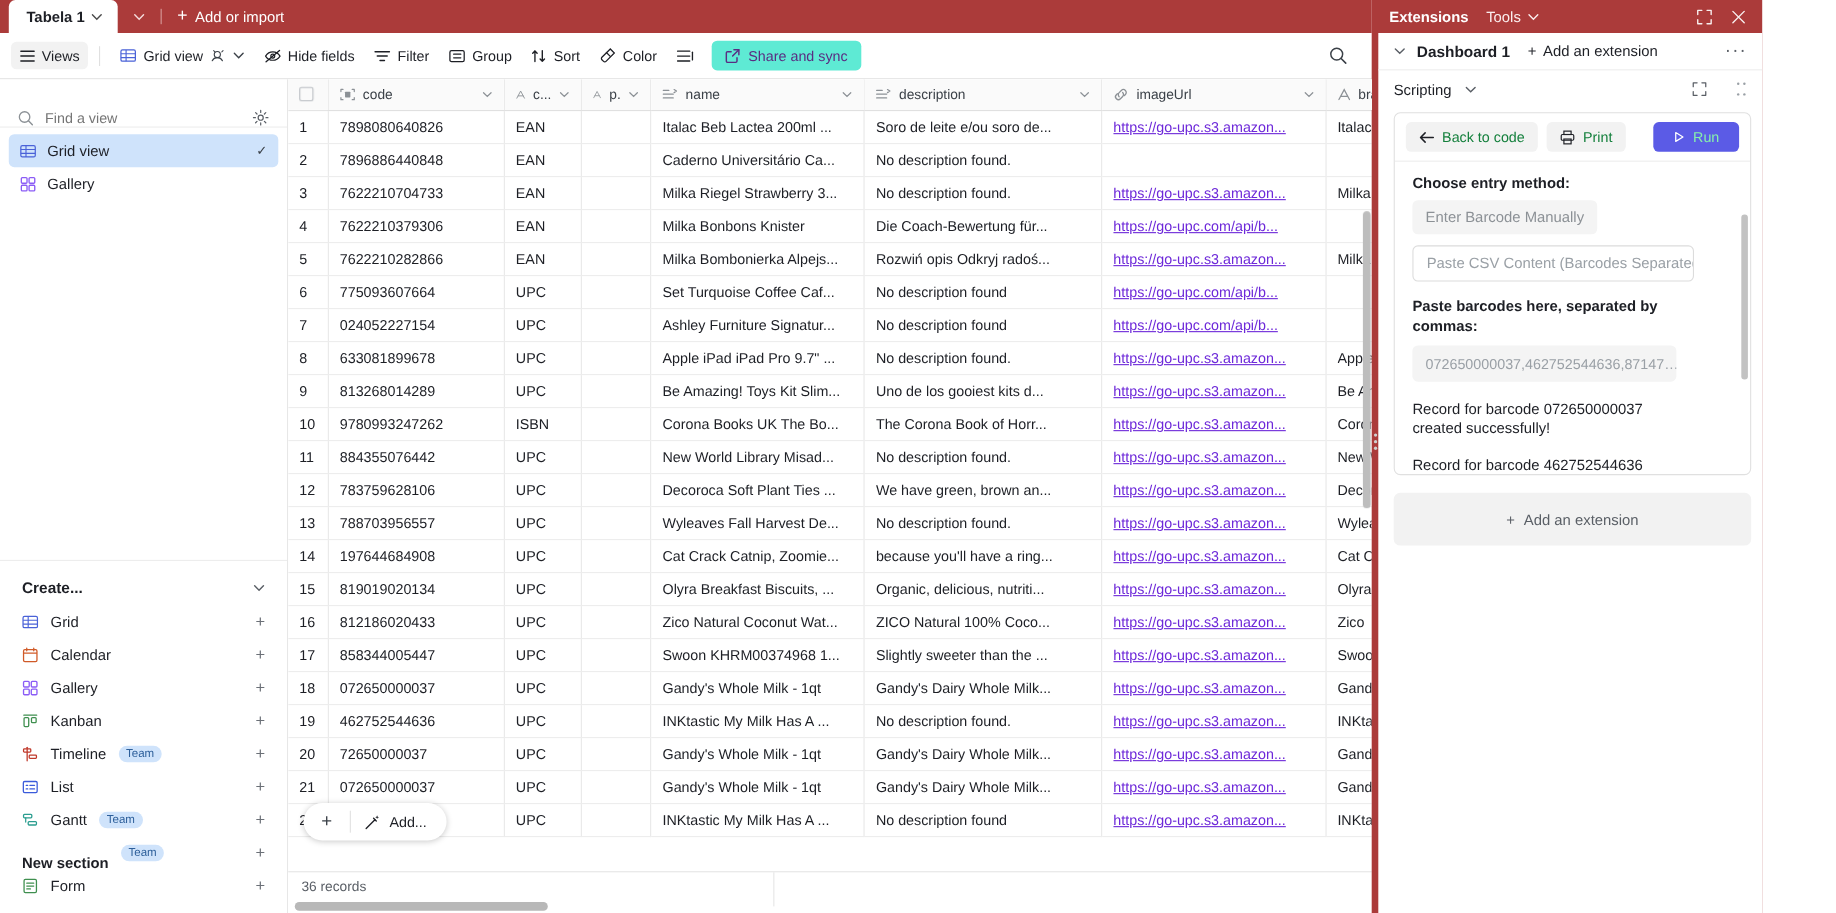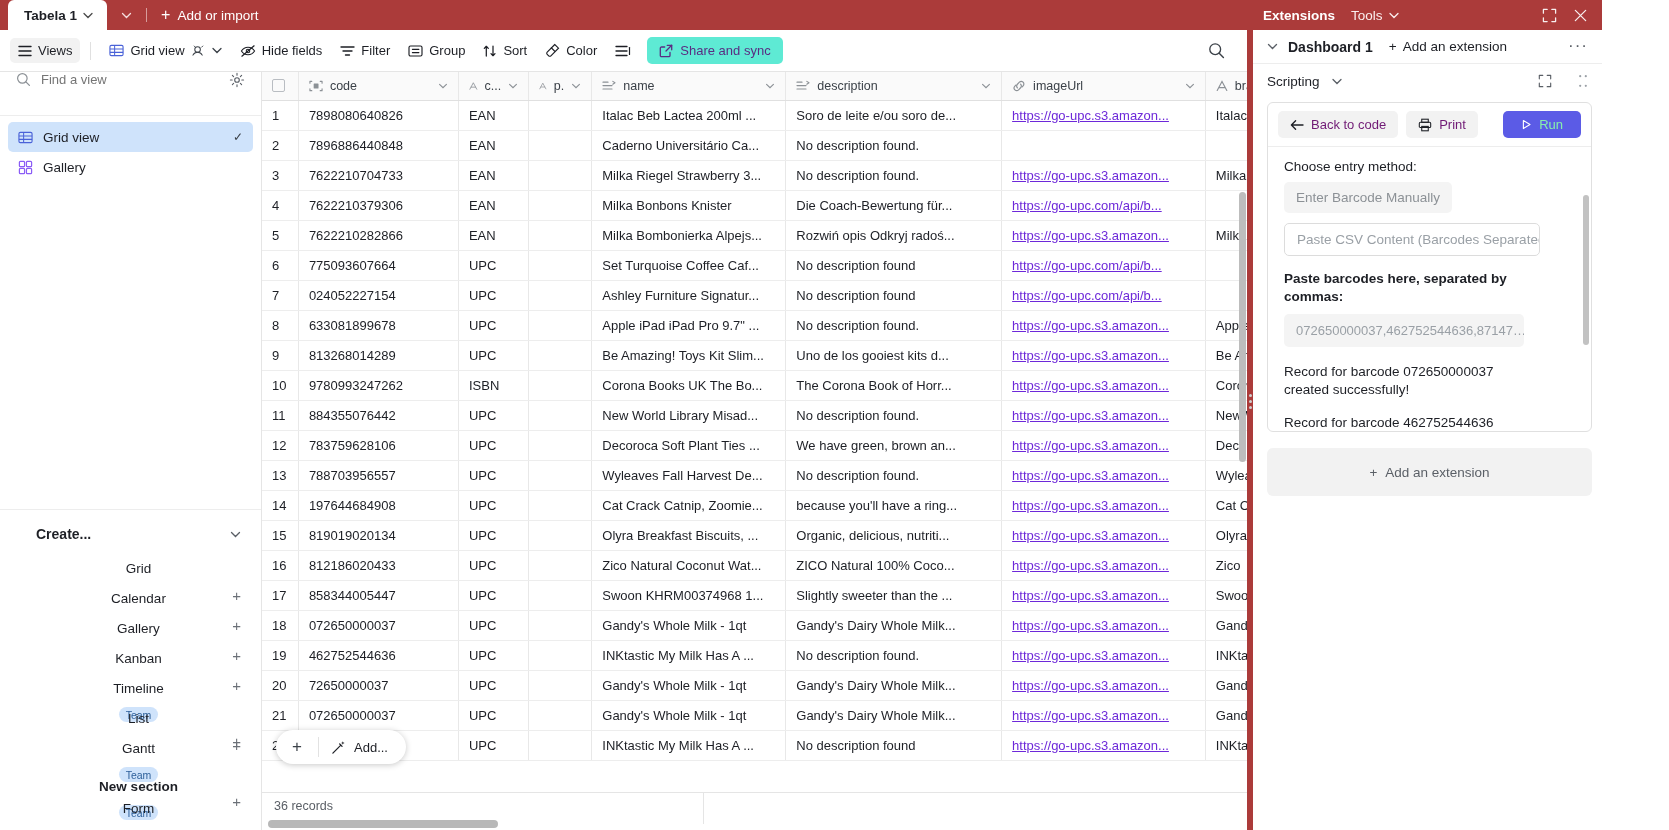--- a/index.html
+++ b/index.html
@@ -36,31 +36,31 @@
   .gridview-lbl { font-weight: 500; }
   .share-btn { background: #5eead4; color: #5a2c82; padding: 6px 12px; border-radius: 5px; display:flex; align-items:center; gap:7px; font-size:13px; font-weight:500; margin-left: 6px;}
   .search-icon-tb { position: absolute; right: 22px; top: 12px; }
   svg { display: block; }
 
   
   .bodysplit { flex: 1; display: flex; min-height: 0; }
 
   
   .vsidebar { width: 262px; border-right: 1px solid #e5e5e5; display: flex; flex-direction: column; background: #fff; }
-  .find-row { height: 44px; display: flex; align-items: flex-start; padding: 0 16px; gap: 10px; border-bottom: 1px solid #ededed; }
+  .find-row { height: 44px; display: flex; align-items: flex-end; padding: 0 16px; gap: 10px; border-bottom: 1px solid #ededed; }
   .find-input { border: 0; outline: 0; font-size: 13px; color: #9aa0a6; flex: 1; font-family: inherit; background: transparent; }
   .view-list { padding: 6px 8px 0 8px; flex: 0 0 auto; }
   .view-item { height: 30px; display: flex; align-items: center; gap: 10px; padding: 0 10px; border-radius: 5px; font-size: 13.5px; color: #1d1f25; cursor: pointer; }
   .view-item.sel { background: #cfe3fb; }
   .view-item .chk { margin-left: auto; color: #3b4148; font-size: 12px; }
   .spacer { flex: 1; }
-  .create-block { border-top: 1px solid #ededed; padding: 8px 8px 10px 24px; }
+  .create-block { border-top: 1px solid #ededed; padding: 8px 8px 10px 8px; }
   .create-head { display: flex; align-items: center; height: 32px; padding: 0 12px; font-size: 14px; font-weight: 600; color: #1d1f25; }
   .create-head .cv { margin-left: auto; font-size: 11px; color: #5a5f66; }
-  .create-item { height: 30px; display: flex; align-items: center; gap: 11px; padding: 0 12px; font-size: 13.5px; color: #1d1f25; border-radius: 5px; cursor: pointer; flex-direction: column; }
+  .create-item { height: 30px; display: flex; align-items: center; gap: 11px; padding: 0 12px; font-size: 13.5px; color: #1d1f25; border-radius: 5px; cursor: pointer; }
   .create-item .plus { margin-left: auto; color: #6b7077; font-size: 15px; font-weight: 300; }
   .teambadge { background: #cfe3fb; color: #2d5f9a; font-size: 10.5px; padding: 1.5px 7px; border-radius: 8px; font-weight: 500; }
   .newsection { font-weight: 600; margin-top: 19px; }
 
   
   .gridarea { flex: 1; position: relative; display: flex; flex-direction: column; min-width: 0; background: #fff; }
   .grid-scroll { flex: 1; overflow: hidden; position: relative; }
   table.grid { border-collapse: collapse; table-layout: fixed; width: 1150px; }
   table.grid th, table.grid td { border-right: 1px solid #e8e8e8; border-bottom: 1px solid #ededed; padding: 0 10px; text-align: left; font-weight: 400; font-size: 13px; color: #1d1f25; height: 30px; overflow: hidden; white-space: nowrap; }
   table.grid thead th { background: #fafafa; height: 28px; font-size: 12.5px; color: #3b4148; border-bottom: 1px solid #e0e0e0; position: sticky; top: 0; }
@@ -106,24 +106,24 @@
   .dash-row { height: 34px; display: flex; align-items: center; gap: 10px; padding: 12px 14px; font-size: 14px; color: #1d1f25; border-bottom: 1px solid #ededed; }
   .dash-row .dcaret { font-size: 11px; color: #5a5f66; }
   .dash-row .dtitle { font-weight: 600; }
   .dash-row .dadd { display: flex; align-items: center; gap: 6px; font-size: 13.5px; color: #1d1f25; margin-left: 6px; }
   .dash-row .dots { margin-left: auto; font-size: 17px; color: #5a5f66; letter-spacing: 1px; line-height: 0.5; }
   .script-row { height: 34px; display: flex; align-items: center; padding: 0 14px; gap: 12px; font-size: 13.5px; color: #1d1f25; }
   .script-row .sc { font-size: 10px; color: #5a5f66; }
   .script-row .sp { flex: 1; }
   .ext-card { margin: 4px 10px 0 14px; border: 1px solid #e0e0e0; border-radius: 6px; overflow: hidden; position: relative; background: #fff; height: 330px; display: flex; flex-direction: column; }
   .card-toolbar { height: 44px; display: flex; align-items: center; gap: 8px; padding: 0 10px; border-bottom: 1px solid #ededed; }
-  .ct-btn { display: flex; align-items: center; gap: 7px; background: #f2f2f2; border-radius: 5px; padding: 6px 12px; font-size: 13px; color: #701a75; cursor: pointer; }
+  .ct-btn { display: flex; align-items: center; gap: 7px; background: #f2f2f2; border-radius: 5px; padding: 6px 12px; font-size: 13px; color: #15803d; cursor: pointer; }
   .ct-run { background: #5b5be6; color: #86efac; padding: 6px 18px; font-weight: 500; margin-left: auto; }
   .card-body { flex: 1; padding: 12px 16px 10px 16px; overflow: hidden; position: relative; }
-  .cb-label { font-size: 13.5px; color: #1d1f25; font-weight: 400; margin-bottom: 8px; }
+  .cb-label { font-size: 13.5px; color: #1d1f25; font-weight: 700; margin-bottom: 8px; }
   .cb-btn { background: #f4f4f4; border-radius: 5px; padding: 8px 12px; font-size: 13.5px; color: #8c9196; display: inline-block; margin-bottom: 10px;}
   .cb-input { border: 1px solid #dcdcdc; border-radius: 5px; padding: 8px 12px; font-size: 13.5px; color: #9aa0a6; width: 256px; white-space: nowrap; overflow: hidden; margin-bottom: 14px; background:#fff;}
   .cb-sub { font-size: 13.5px; color: #1d1f25; font-weight: 600; line-height: 1.32; margin-bottom: 8px; width: 235px;}
   .cb-area { background: #f4f4f4; border-radius: 5px; padding: 9px 12px; font-size: 13px; color: #9aa0a6; white-space: nowrap; overflow: hidden; width: 240px; margin-bottom: 16px;}
   .cb-msg { font-size: 13.5px; color: #1d1f25; line-height: 1.38; margin-bottom: 14px; width: 230px;}
   .card-vscroll { position: absolute; right: 2px; top: 48px; width: 6px; height: 150px; background: #c2c2c2; border-radius: 3px; }
   .addext-box { margin: 16px 10px 0 14px; background: #f2f2f2; border-radius: 6px; height: 48px; display: flex; align-items: center; justify-content: center; gap: 8px; font-size: 13.5px; color: #5a5f66; }
   .ext-dragdot { position: absolute; left: 0px; top: 388px; width: 7px; height: 26px; display:flex; flex-direction:column; justify-content:center; align-items:center; gap:3px;}
   .ext-dragdot i { width: 3px; height: 3px; background: #cfcfcf; border-radius: 50%; display:block;}
 </style>

